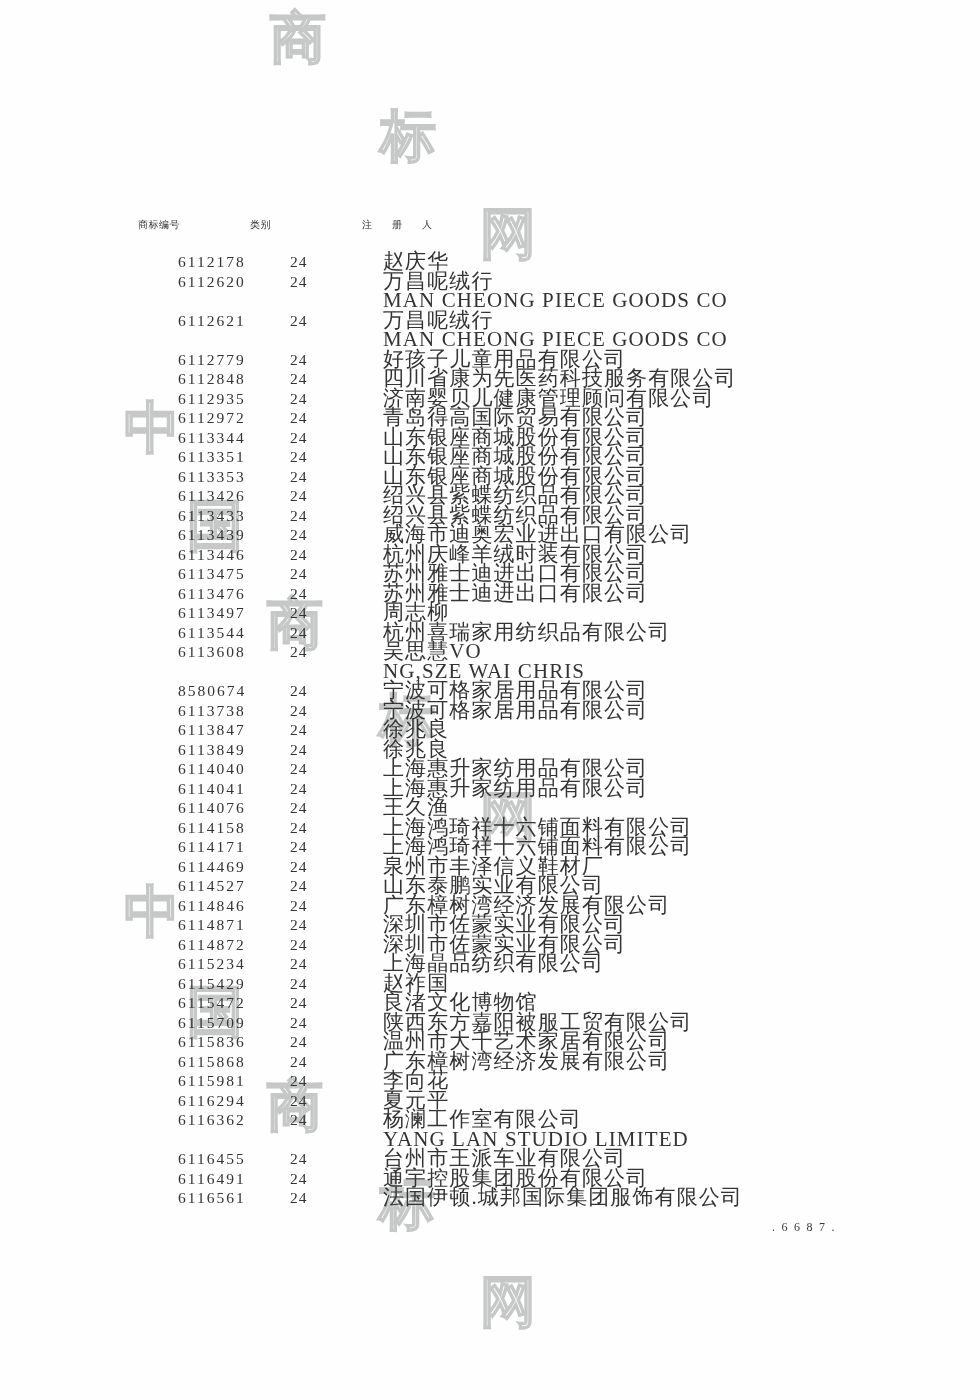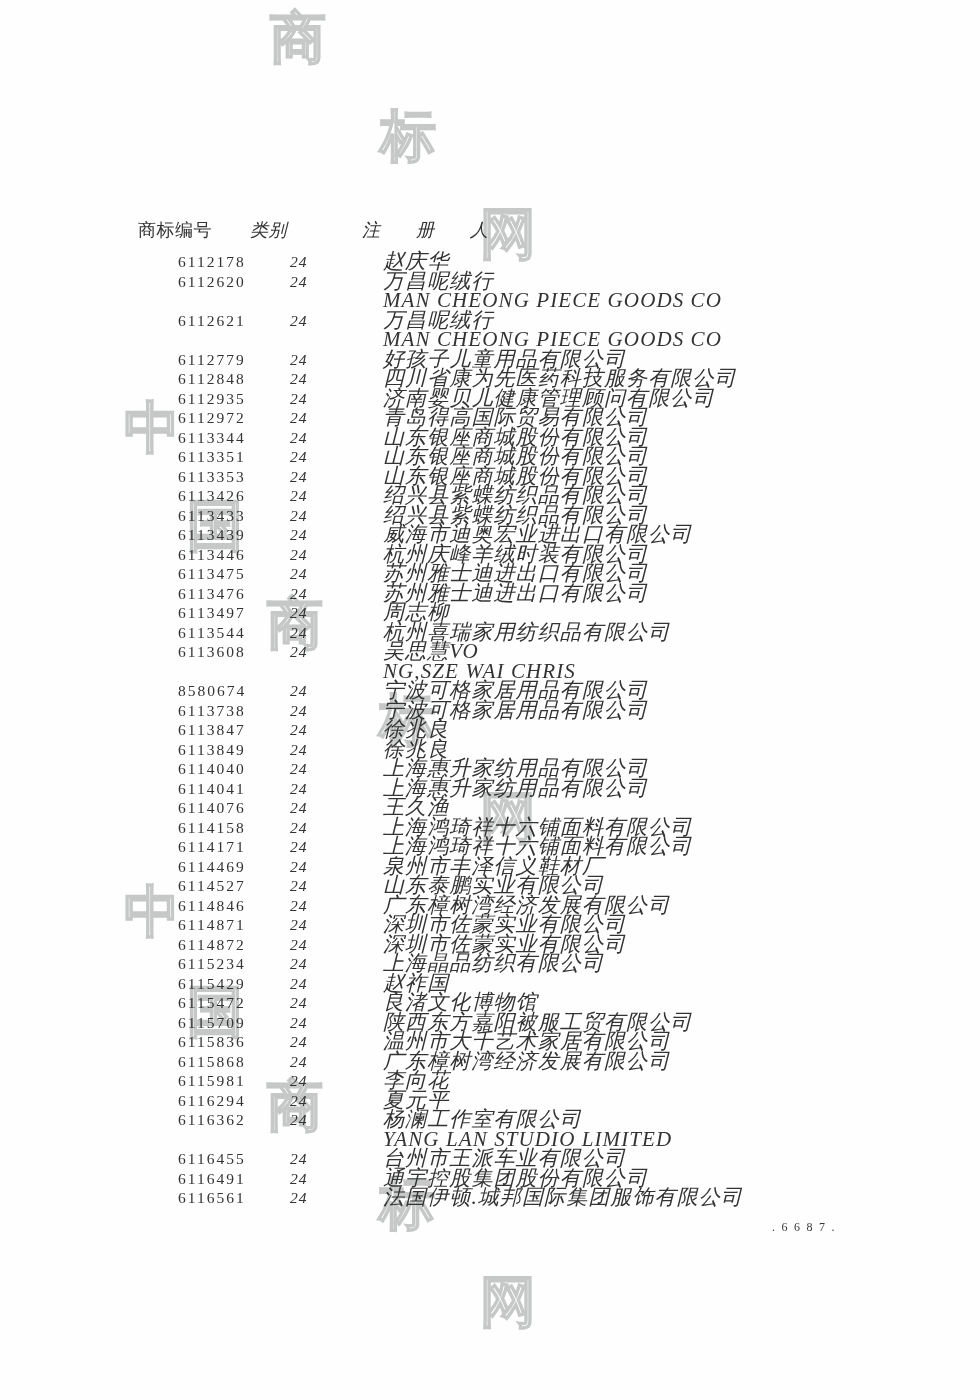--- a/index.html
+++ b/index.html
@@ -19,24 +19,24 @@
     position: absolute;
     font-family: "DejaVu Sans", "Liberation Sans", sans-serif;
     font-size: 56px; line-height: 1; font-weight: bold;
     color: #ffffff;
     -webkit-text-stroke: 1.6px #c5c8c7;
     user-select: none;
   }
 
   
   .content { position: absolute; left: 138px; top: 218px; width: 700px; z-index: 2; }
-  .header-row { display: flex; height: 20px; margin-bottom: 14px; font-size: 18px; }
+  .header-row { display: flex; height: 20px; margin-bottom: 14px; font-size: 10px; }
   .c-num { width: 112px; letter-spacing: 2px; }
-  .c-cat { width: 93px; letter-spacing: 1px; font-style: italic; }
-  .c-reg { flex: 1; font-style: italic; }
+  .c-cat { width: 93px; letter-spacing: 1px; }
+  .c-reg { flex: 1; }
   .header-row .c-num, .header-row .c-cat { letter-spacing: 0.5px; }
   .header-row .c-reg { padding-left: 19px; }
   .row { display: flex; height: 19.5px; line-height: 19.5px; font-size: 15.5px; white-space: nowrap; margin-left: 40px; }
   .row .c-reg { font-size: 21px; letter-spacing: 1.1px; }
 
   .page-number {
     position: absolute; left: 772px; top: 1220px; z-index: 2;
     font-size: 12px; letter-spacing: 6.5px; color: #3a3a3a;
   }
 </style>

